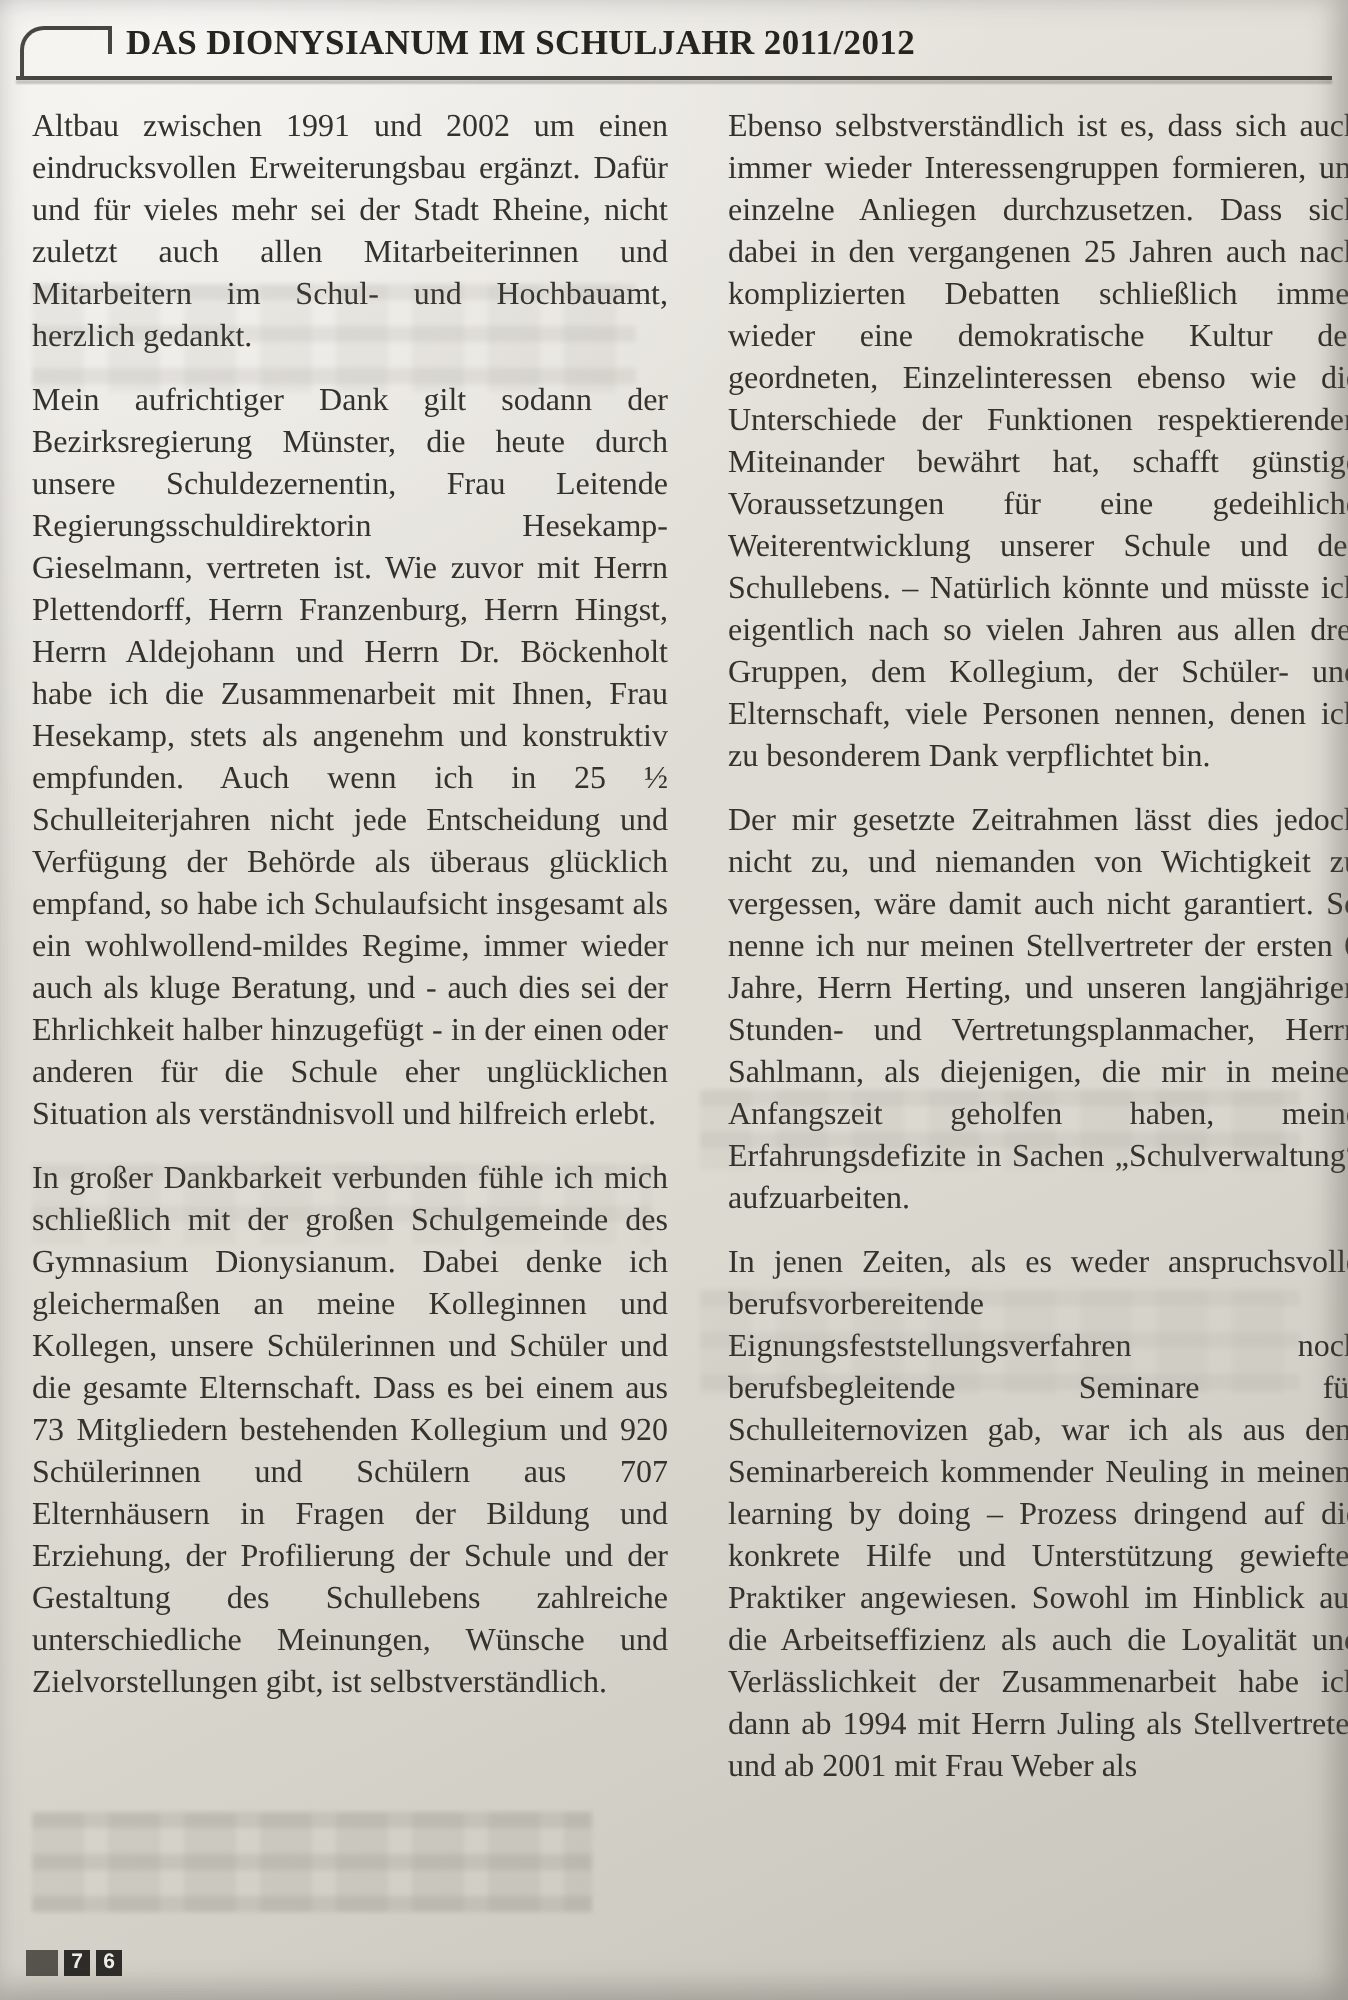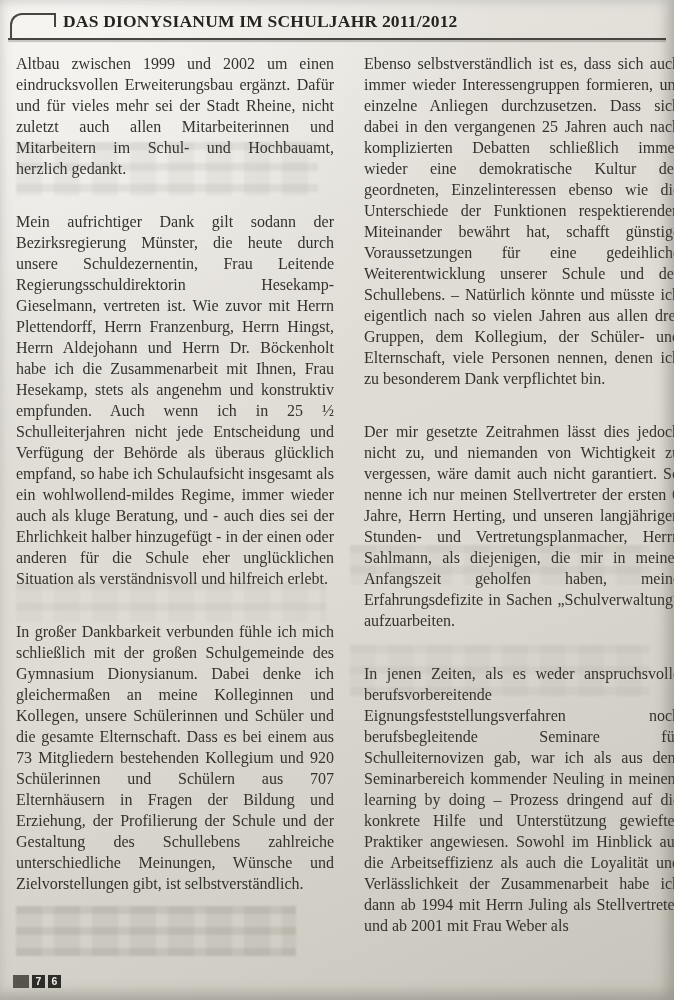--- a/index.html
+++ b/index.html
@@ -54,21 +54,21 @@
   
   .col {
     position: absolute; top: 53px;
     font-size: 16px; line-height: 21px;
     text-align: justify;
     hyphens: auto; -webkit-hyphens: auto;
   }
   .col-left  { left: 16px;  width: 318px; }
   .col-right { left: 364px; width: 316px; }
   .col p { margin: 0; }
-  .col p + p { margin-top: 32px; }
+  .col p + p { margin-top: 11px; }
 
   
   .ghost {
     position: absolute; pointer-events: none;
     filter: blur(1.3px);
     background:
       repeating-linear-gradient(180deg,
         rgba(92,90,80,0.16) 0 8px, rgba(92,90,80,0.0) 8px 21px),
       repeating-linear-gradient(90deg,
         rgba(92,90,80,0.10) 0 26px, rgba(92,90,80,0.0) 26px 38px);
@@ -103,21 +103,21 @@
 <div class="page">
 
   <header>
     <span class="tab-mark"></span>
     <h1 class="page-title">DAS DIONYSIANUM IM SCHULJAHR 2011/2012</h1>
     <div class="header-rule"></div>
   </header>
 
   <main>
     <section class="col col-left">
-      <p>Altbau zwischen 1999 und 2002 um einen eindrucksvollen Erweiterungsbau ergänzt. Dafür und für vieles mehr sei der Stadt Rheine, nicht zuletzt auch allen Mitarbeiterinnen und Mitarbeitern im Schul- und Hochbauamt, herzlich gedankt.</p>
+      <p>Altbau zwischen 1991 und 2002 um einen eindrucksvollen Erweiterungsbau ergänzt. Dafür und für vieles mehr sei der Stadt Rheine, nicht zuletzt auch allen Mitarbeiterinnen und Mitarbeitern im Schul- und Hochbauamt, herzlich gedankt.</p>
       <p>Mein aufrichtiger Dank gilt sodann der Bezirksregierung Münster, die heute durch unsere Schuldezernentin, Frau Leitende Regierungsschuldirektorin Hesekamp-Gieselmann, vertreten ist. Wie zuvor mit Herrn Plettendorff, Herrn Franzenburg, Herrn Hingst, Herrn Aldejohann und Herrn Dr. Böckenholt habe ich die Zusammenarbeit mit Ihnen, Frau Hesekamp, stets als angenehm und konstruktiv empfunden. Auch wenn ich in 25 ½ Schulleiterjahren nicht jede Entscheidung und Verfügung der Behörde als überaus glücklich empfand, so habe ich Schulaufsicht insgesamt als ein wohlwollend-mildes Regime, immer wieder auch als kluge Beratung, und - auch dies sei der Ehrlichkeit halber hinzugefügt - in der einen oder anderen für die Schule eher unglücklichen Situation als verständnisvoll und hilfreich erlebt.</p>
       <p>In großer Dankbarkeit verbunden fühle ich mich schließlich mit der großen Schulgemeinde des Gymnasium Dionysianum. Dabei denke ich gleichermaßen an meine Kolleginnen und Kollegen, unsere Schülerinnen und Schüler und die gesamte Elternschaft. Dass es bei einem aus 73 Mitgliedern bestehenden Kollegium und 920 Schülerinnen und Schülern aus 707 Elternhäusern in Fragen der Bildung und Erziehung, der Profilierung der Schule und der Gestaltung des Schullebens zahlreiche unterschiedliche Meinungen, Wünsche und Zielvorstellungen gibt, ist selbstverständlich.</p>
     </section>
     <section class="col col-right">
       <p>Ebenso selbstverständlich ist es, dass sich auch immer wieder Interessengruppen formieren, um einzelne Anliegen durchzusetzen. Dass sich dabei in den vergangenen 25 Jahren auch nach komplizierten Debatten schließlich immer wieder eine demokratische Kultur des geordneten, Einzelinteressen ebenso wie die Unterschiede der Funktionen respektierenden Miteinander bewährt hat, schafft günstige Voraussetzungen für eine gedeihliche Weiterentwicklung unserer Schule und des Schullebens. – Natürlich könnte und müsste ich eigentlich nach so vielen Jahren aus allen drei Gruppen, dem Kollegium, der Schüler- und Elternschaft, viele Personen nennen, denen ich zu besonderem Dank verpflichtet bin.</p>
       <p>Der mir gesetzte Zeitrahmen lässt dies jedoch nicht zu, und niemanden von Wichtigkeit zu vergessen, wäre damit auch nicht garantiert. So nenne ich nur meinen Stellvertreter der ersten 6 Jahre, Herrn Herting, und unseren langjährigen Stunden- und Vertretungsplanmacher, Herrn Sahlmann, als diejenigen, die mir in meiner Anfangszeit geholfen haben, meine Erfahrungsdefizite in Sachen „Schulverwaltung“ aufzuarbeiten.</p>
       <p>In jenen Zeiten, als es weder anspruchsvolle berufsvorbereitende Eignungsfeststellungsverfahren noch berufsbegleitende Seminare für Schulleiternovizen gab, war ich als aus dem Seminarbereich kommender Neuling in meinem learning by doing – Prozess dringend auf die konkrete Hilfe und Unterstützung gewiefter Praktiker angewiesen. Sowohl im Hinblick auf die Arbeitseffizienz als auch die Loyalität und Verlässlichkeit der Zusammenarbeit habe ich dann ab 1994 mit Herrn Juling als Stellvertreter und ab 2001 mit Frau Weber als</p>
     </section>
   </main>
 

